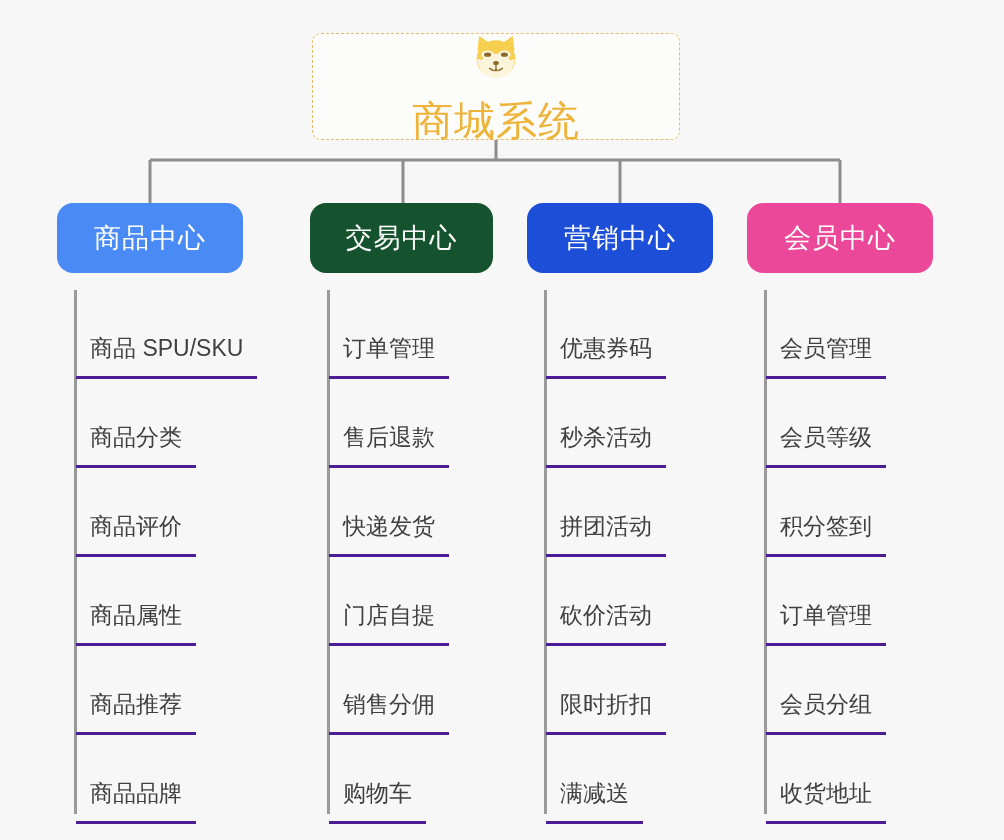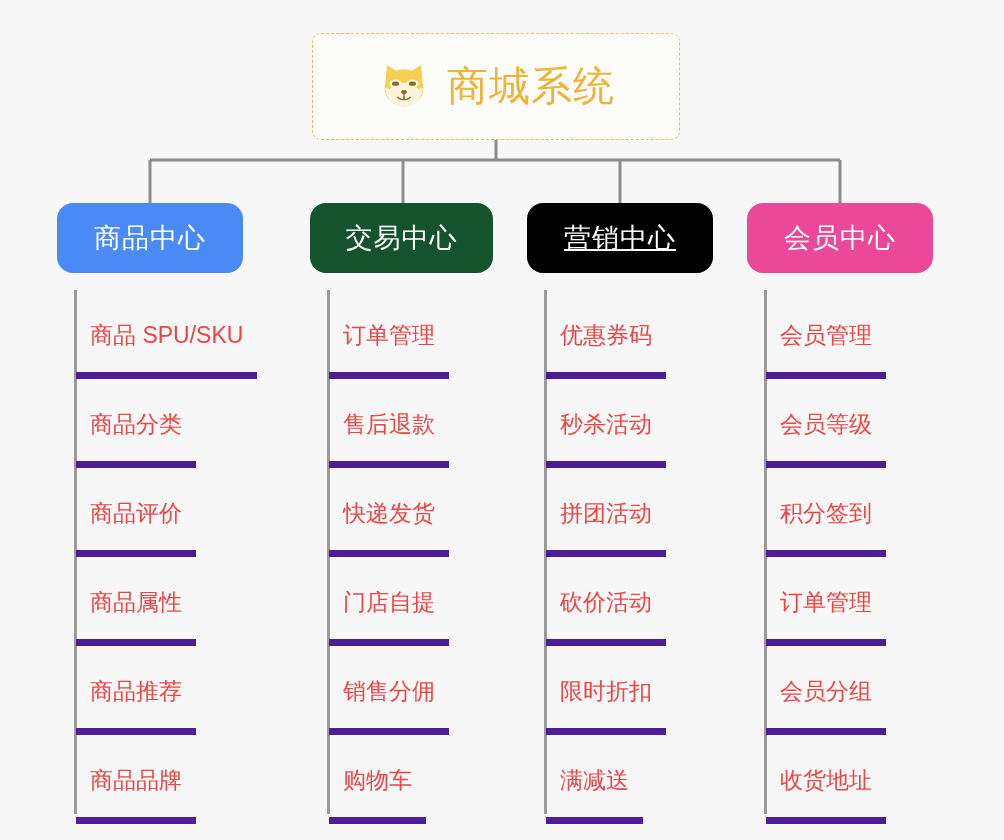--- a/index.html
+++ b/index.html
@@ -41,20 +41,21 @@
     width: 368px;
     height: 107px;
     box-sizing: border-box;
     background: #fcfcfa;
     border: 1px dashed #e8b96a;
     border-radius: 9px;
     display: flex;
     align-items: center;
     justify-content: center;
     gap: 16px;
+    flex-direction: column;
   }
   .root-icon {
     width: 54px;
     height: 54px;
     flex: 0 0 auto;
     display: block;
   }
   .root-title {
     font-size: 41px;
     line-height: 1;
@@ -97,24 +98,24 @@
   }
   .leaf-item {
     height: 89px;
     position: relative;
     display: flex;
     align-items: flex-end;
     box-sizing: border-box;
   }
   .leaf-label {
     font-size: 23px;
-    color: #ef4444;
+    color: #404040;
     white-space: nowrap;
-    padding: 0 14px 24px 14px;
-    border-bottom: 7px solid #4c1d95;
+    padding: 0 14px 15px 14px;
+    border-bottom: 3px solid #4c1d95;
     line-height: 1.1;
     display: inline-block;
   }
 </style>
 </head>
 <body>
 
 <div id="canvas">
 
   <svg id="wires" viewBox="0 0 1004 840" width="1004" height="840">
@@ -203,21 +204,21 @@
       <div class="leaf-item">
         <span class="leaf-label">销售分佣</span>
       </div>
       <div class="leaf-item">
         <span class="leaf-label">购物车</span>
       </div>
     </div>
   </div>
 
   <div class="branch" style="left:527px; width:186px;">
-    <div class="branch-header" style="background:#000000;text-decoration:underline;">
+    <div class="branch-header" style="background:#1d4ed8;">
       <span>营销中心</span>
     </div>
     <div class="leaf-list">
       <div class="leaf-spine"></div>
       <div class="leaf-item">
         <span class="leaf-label">优惠券码</span>
       </div>
       <div class="leaf-item">
         <span class="leaf-label">秒杀活动</span>
       </div>

